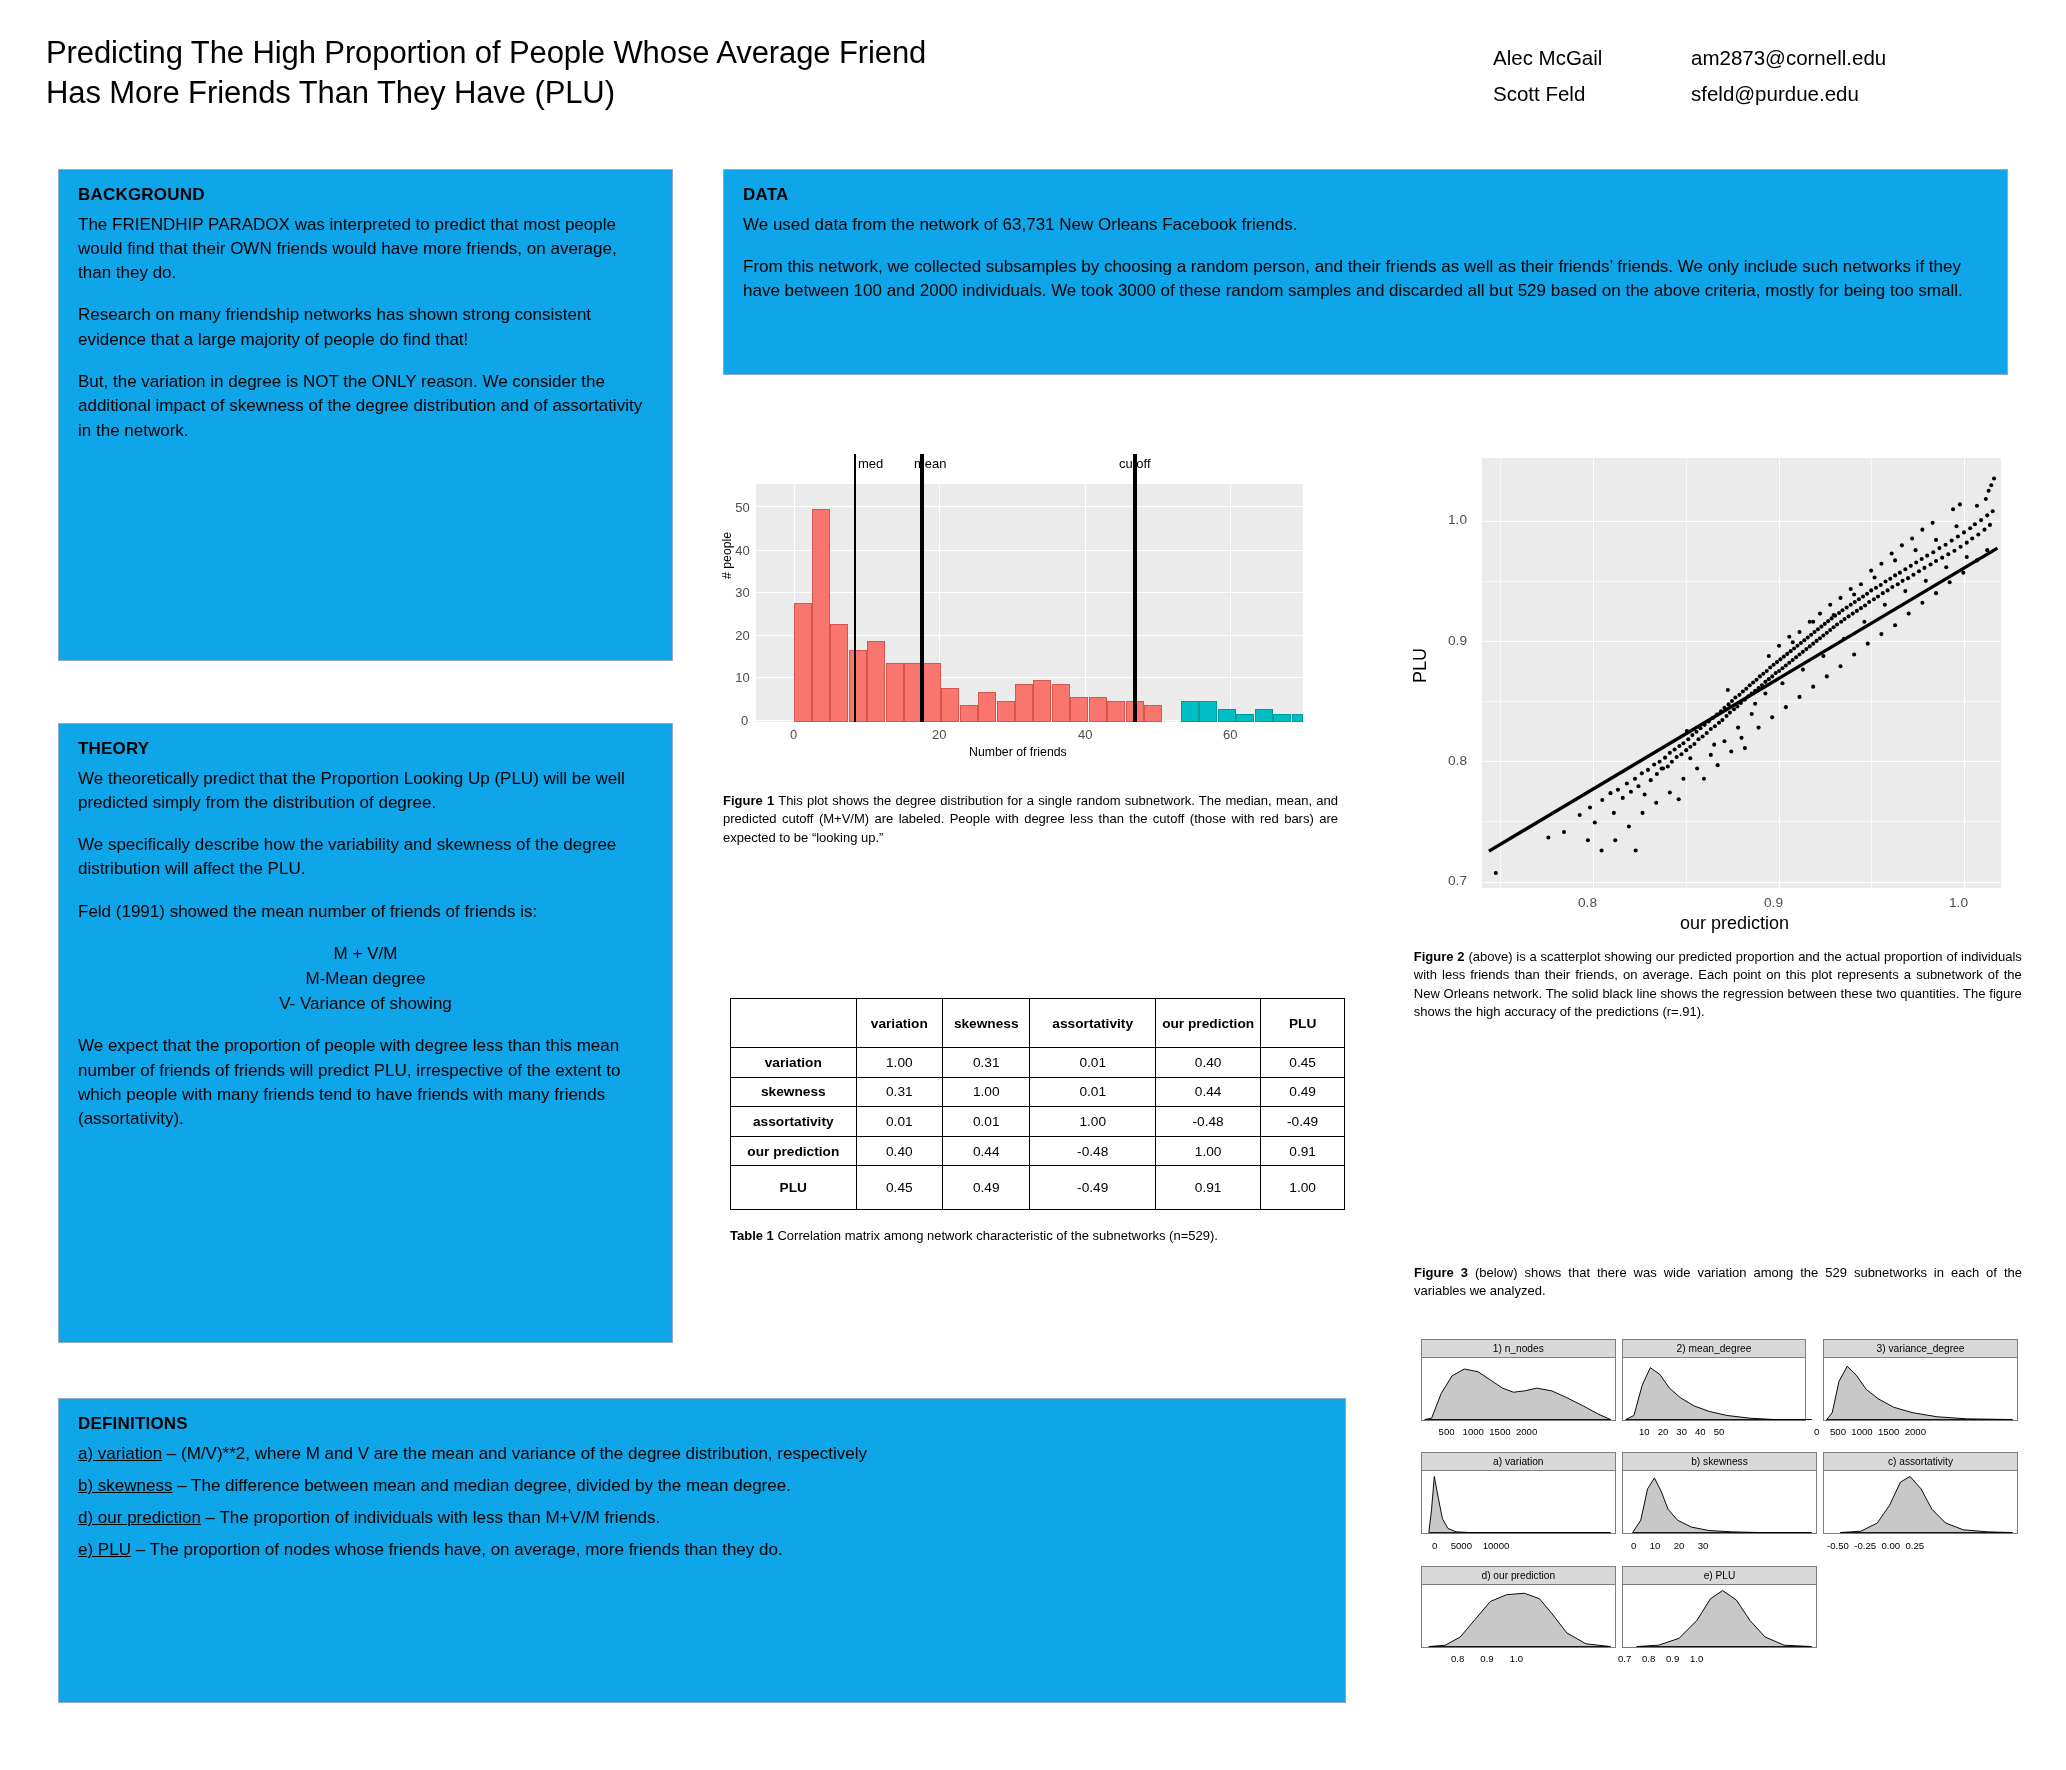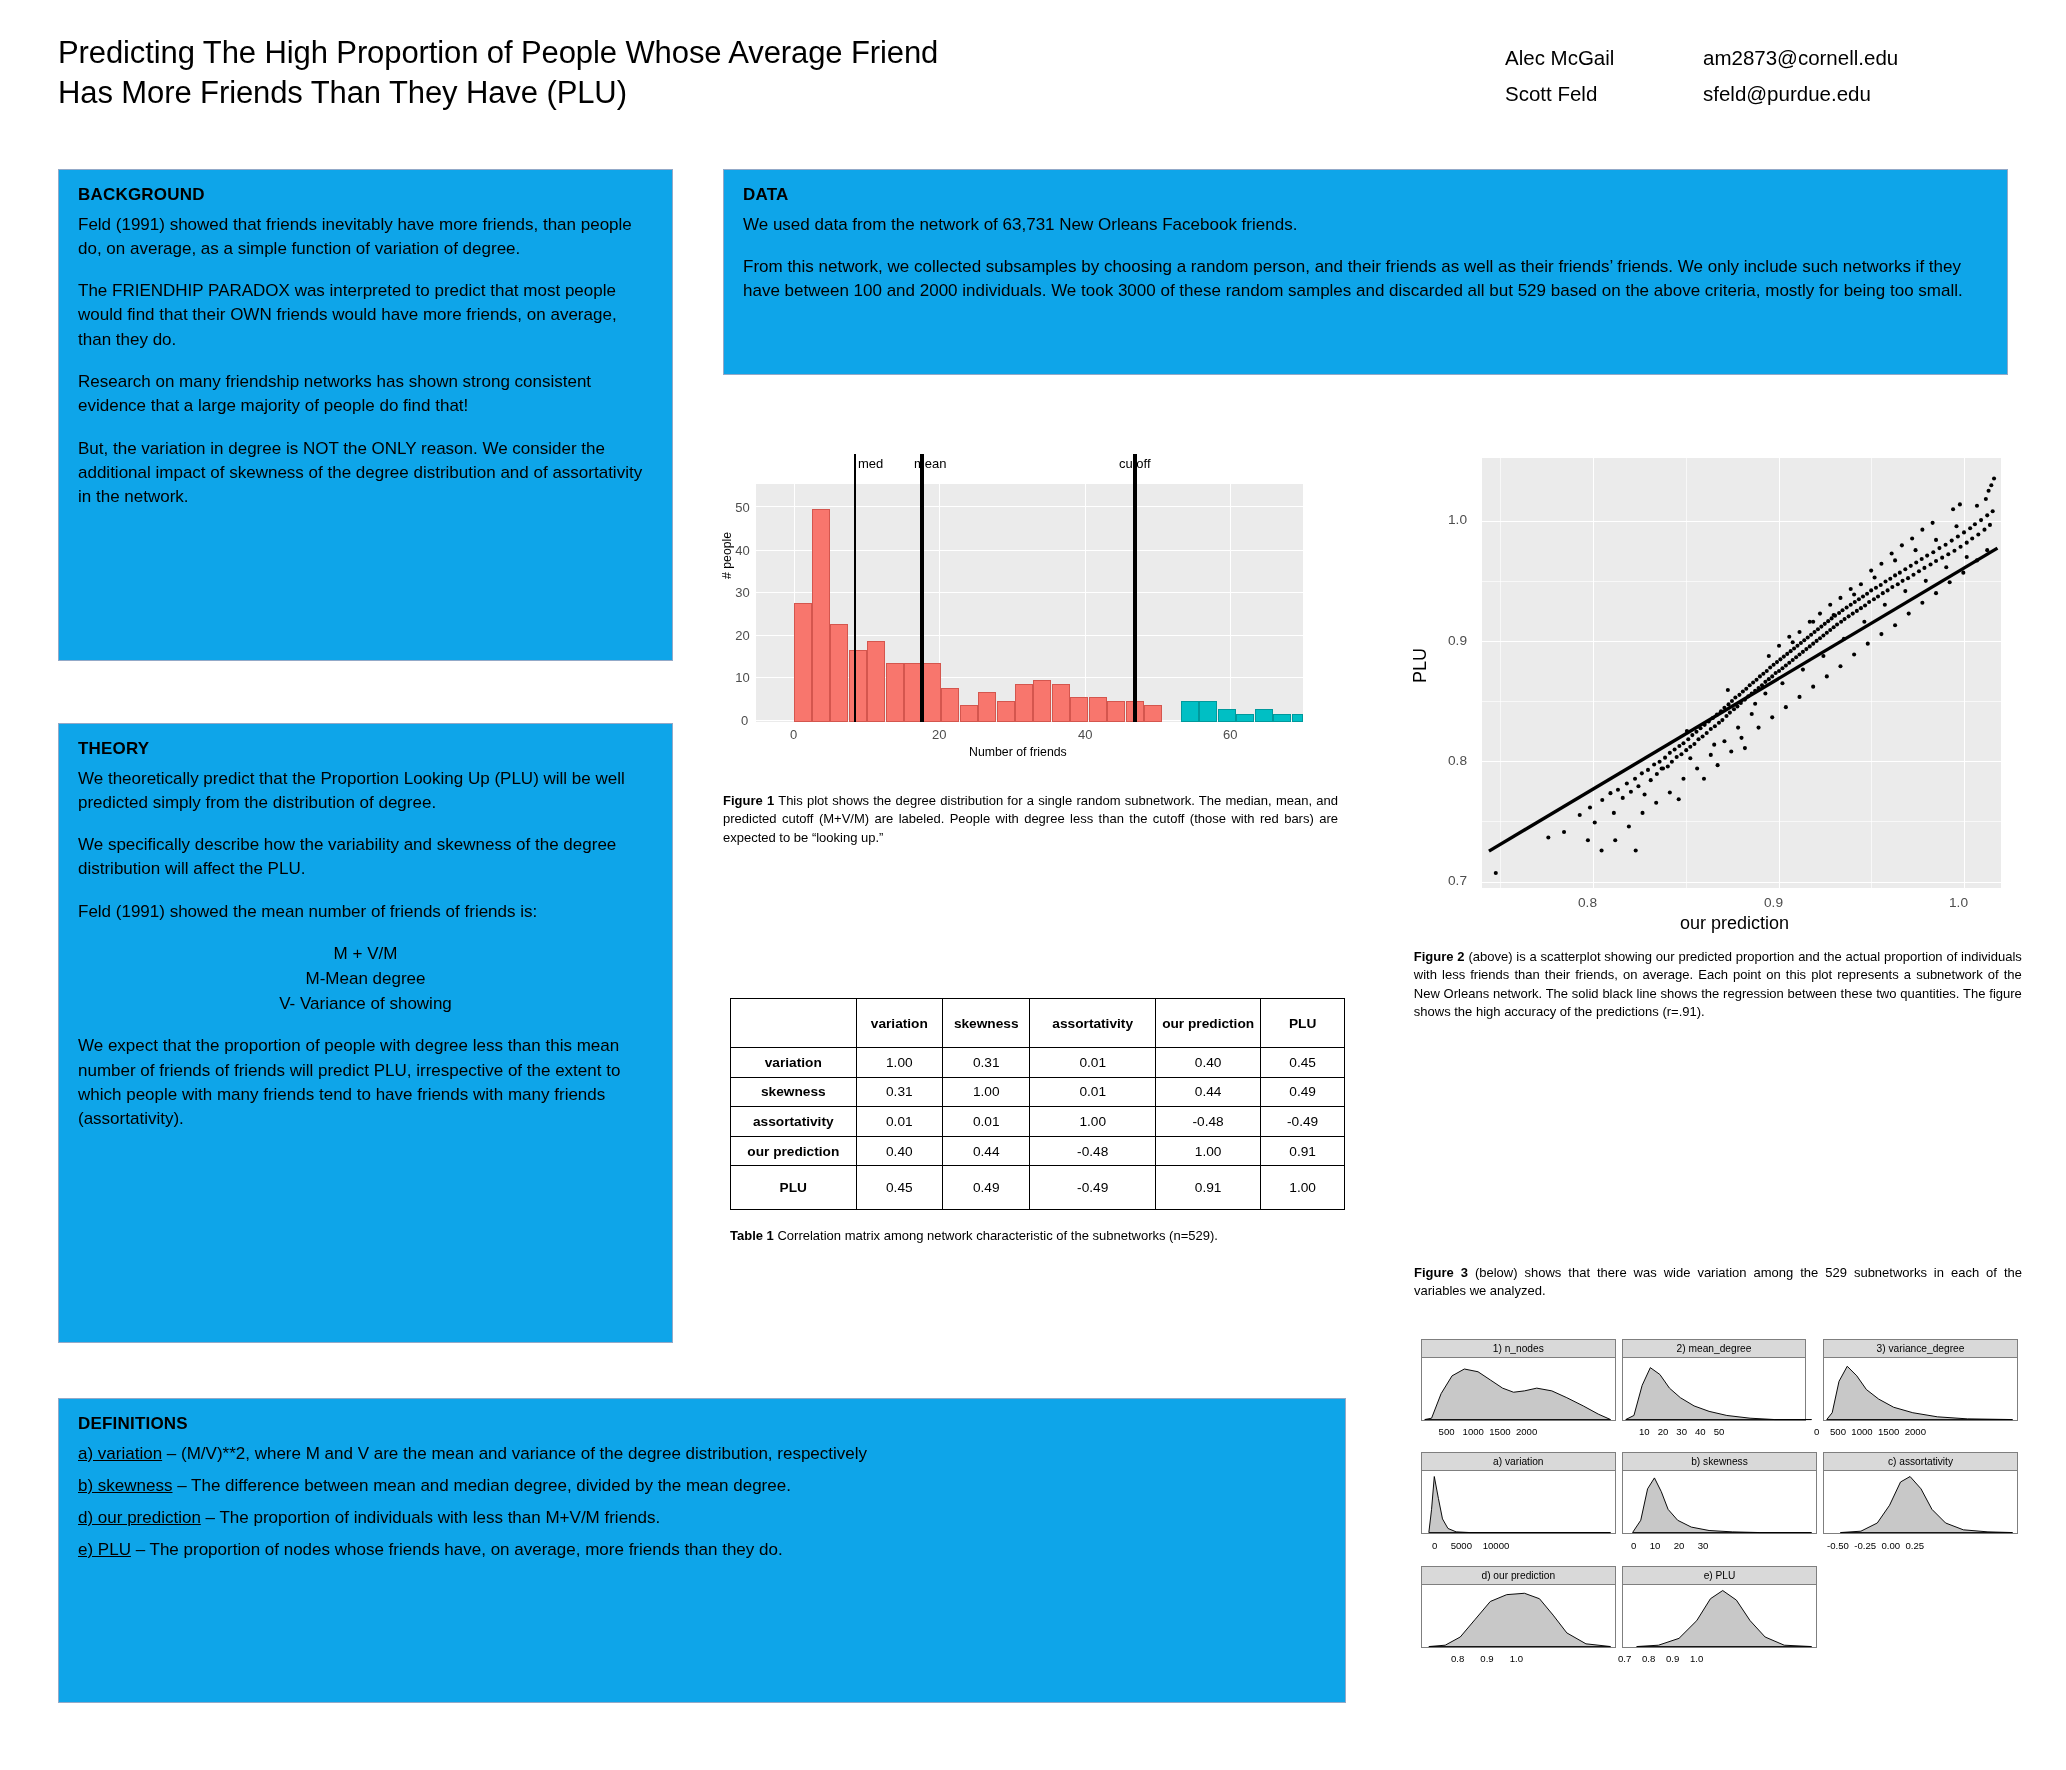--- a/index.html
+++ b/index.html
@@ -10,21 +10,21 @@
     background: #ffffff;
     font-family: "Liberation Sans", sans-serif;
     color: #000000;
     position: relative;
     overflow: hidden;
   }
 
   
   .poster-header {
     position: absolute;
-    left: 16px; top: 0;
+    left: 4px; top: 0;
     width: 1636px;
     height: 154px;
   }
   .poster-title {
     position: absolute;
     left: 42px; top: 33px;
     width: 1332px;
     font-size: 31px;
     line-height: 1.28;
     font-weight: 400;
@@ -216,21 +216,20 @@
     </div>
     <div class="author-row">
       <span class="author-name">Scott Feld</span>
       <span class="author-email">sfeld@purdue.edu</span>
     </div>
   </div>
 </div>
 
 <div class="panel" id="background-panel">
   <div class="panel-title">BACKGROUND</div>
-  <p>Feld (1991) showed that friends inevitably have more friends, than people do, on average, as a simple function of variation of degree.</p>
   <p>The FRIENDHIP PARADOX was interpreted to predict that most people would find that their OWN friends would have more friends, on average, than they do.</p>
   <p>Research on many friendship networks has shown strong consistent evidence that a large majority of people do find that!</p>
   <p>But, the variation in degree is NOT the ONLY reason. We consider the additional impact of skewness of the degree distribution and of assortativity in the network.</p>
 </div>
 
 <div class="panel" id="theory-panel">
   <div class="panel-title">THEORY</div>
   <p>We theoretically predict that the Proportion Looking Up (PLU) will be well predicted simply from the distribution of degree.</p>
   <p>We specifically describe how the variability and skewness of the degree distribution will affect the PLU.</p>
   <p>Feld (1991) showed the mean number of friends of friends is:</p>

